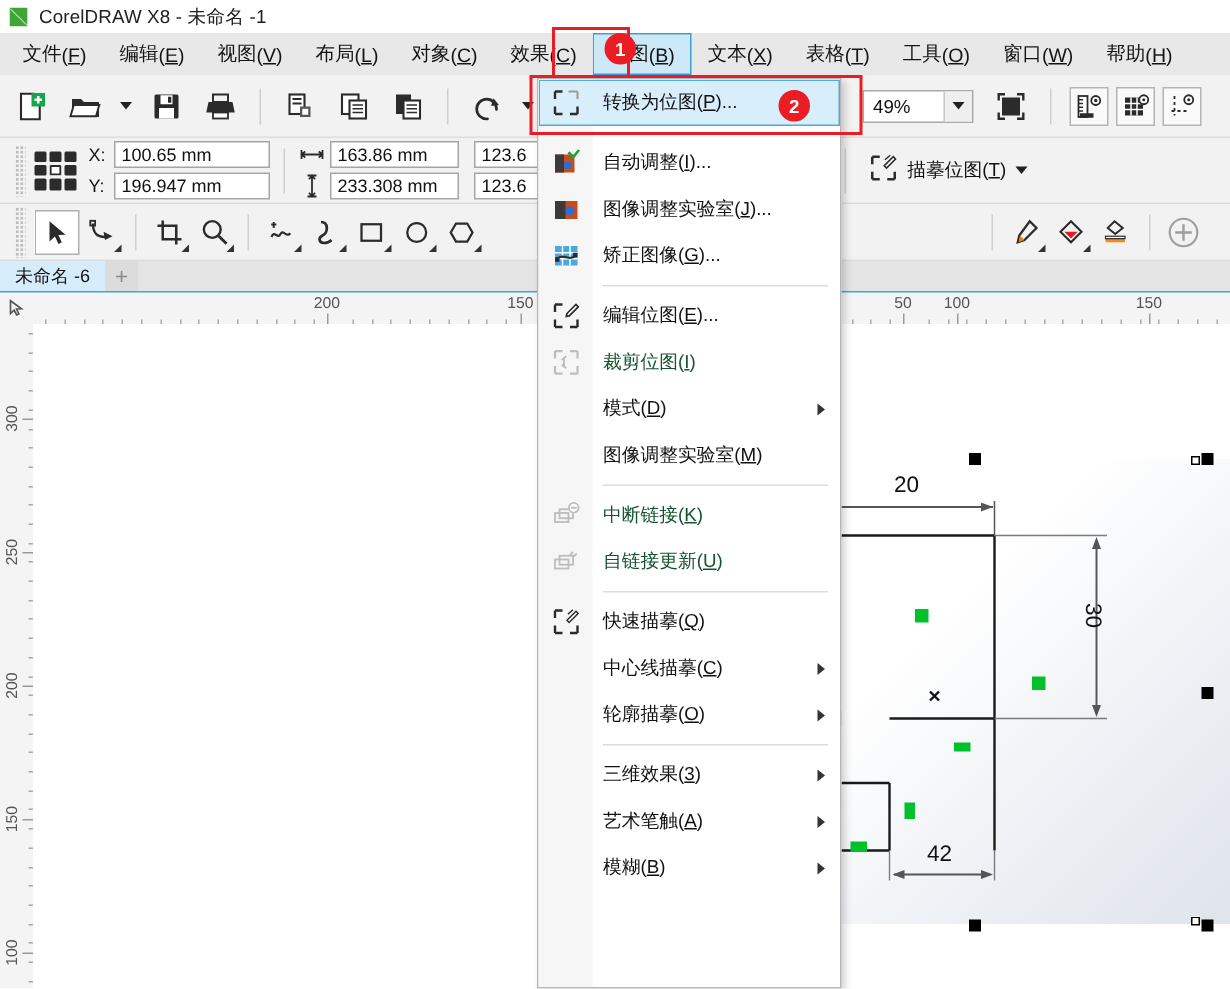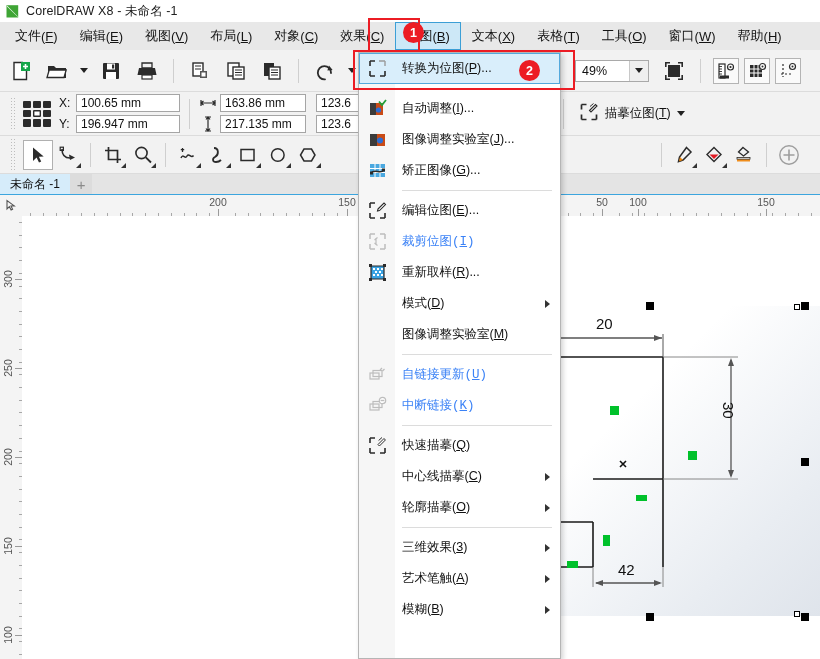--- a/index.html
+++ b/index.html
@@ -156,21 +156,21 @@
   .dropdown{
     position:absolute; left:358px; top:52px; width:203px; height:607px;
     background:#ffffff; border:1px solid #b5b5b5;
     box-shadow:2px 2px 5px rgba(0,0,0,.18);
   }
   .dd-gutter{ position:absolute; left:0; top:0; width:36px; height:100%; background:#f6f6f6; }
   .dd-item{
     position:relative; height:31px; display:flex; align-items:center;
     font-size:12.5px; color:#111; padding-left:43px; cursor:default;
   }
-  .dd-item.disabled{ color:#3b82f6;font-family:Liberation Mono, monospace; }
+  .dd-item.disabled{ color:#14532d; }
   .dd-item.hl{ background:#d9eefb; box-shadow: inset 0 0 0 1px #53a9dd; }
   .dd-ico{ position:absolute; left:7px; top:50%; transform:translateY(-50%);
            width:22px;height:22px; display:flex; align-items:center; justify-content:center; }
   .dd-arrow{ position:absolute; right:10px; top:50%; transform:translateY(-50%);
              width:0;height:0;border-top:4px solid transparent;border-bottom:4px solid transparent;
              border-left:5px solid #333; }
   .dd-sep{ height:1px; background:#dcdcdc; margin:4px 8px 4px 43px; }
   .dd-item .u{ text-decoration:underline; }
 
   
@@ -359,21 +359,21 @@
             </svg>
         </div>
         <div class="fbox w-size">163.86 mm</div>
       </div>
       <div class="frow">
         <div class="icon-hm">
           <svg width="10" height="16" viewBox="0 0 10 16">
               <path d="M5 1 v14 M2 1 h6 M2 15 h6 M3 3.5 L5 1 L7 3.5 M3 12.5 L5 15 L7 12.5" stroke="#2b2b2b" stroke-width="1.2" fill="none"></path>
             </svg>
         </div>
-        <div class="fbox w-size">217.135 mm</div>
+        <div class="fbox w-size">233.308 mm</div>
       </div>
     </div>
 
     <div style="width:10px"></div>
 
     <div class="fields2">
       <div class="frow">
         <div class="fbox w-pct">123.6</div>
         <div class="pct">%</div>
       </div>
@@ -510,21 +510,21 @@
     <div class="tool" style="margin-right:16px">
       <svg width="26" height="26" viewBox="0 0 26 26">
         <circle cx="13" cy="13" r="9.2" fill="none" stroke="#9e9e9e" stroke-width="1.4"></circle>
         <path d="M13 7.5 v11 M7.5 13 h11" stroke="#9e9e9e" stroke-width="1.6"></path>
       </svg>
     </div>
   </div>
 
   <div class="tabbar">
     <div class="doctab">
-      <span>未命名 -1</span>
+      <span>未命名 -6</span>
     </div>
     <div class="tabplus">+</div>
   </div>
 
   <div class="corner">
     <svg width="13" height="13" viewBox="0 0 13 13">
       <path d="M2 1.5 L2 10 L4.4 7.7 L6.1 11 L7.6 10.2 L6 7 L9.3 6.9 Z" fill="none" stroke="#555" stroke-width="1.1"></path>
     </svg>
   </div>
 
@@ -772,70 +772,56 @@
     <div class="dd-item disabled">
       <span class="dd-ico">
         <svg width="19" height="19" viewBox="0 0 19 19">
           <path d="M2 2 h5 M2 2 v5 M2 17 h5 M2 17 v-5 M17 17 h-5 M17 17 v-5 M12 2 h5 M17 2 v5" stroke="#bdbdbd" stroke-width="1.5" fill="none"></path>
           <path d="M8 6 v7 M6.5 8 L9.5 5.5 M6.5 11 L9.5 13.5" stroke="#bdbdbd" stroke-width="1.2" fill="none"></path>
         </svg>
       </span>
       <span><span>裁剪位图</span>(<span class="u">I</span>)</span>
     </div>
 
-    <div class="dd-item">
-      <span class="dd-ico">
-        <svg width="19" height="19" viewBox="0 0 19 19">
-          <rect x="3" y="3" width="13" height="13" fill="#3aa3e3"></rect>
-          <path d="M3 3 h13 v13 h-13 Z" fill="none" stroke="#2b2b2b" stroke-width="1.2"></path>
-          <path d="M5 5 h2 v2 h-2 Z M9 5 h2 v2 h-2 Z M13 5 h2 v2 h-2 Z M7 8 h2 v2 h-2 Z M11 8 h2 v2 h-2 Z M5 11 h2 v2 h-2 Z M9 11 h2 v2 h-2 Z M13 11 h2 v2 h-2 Z" fill="#fff"></path>
-          <rect x="1" y="1" width="3" height="3" fill="#2b2b2b"></rect>
-          <rect x="15" y="1" width="3" height="3" fill="#2b2b2b"></rect>
-          <rect x="1" y="15" width="3" height="3" fill="#2b2b2b"></rect>
-          <rect x="15" y="15" width="3" height="3" fill="#2b2b2b"></rect>
-        </svg>
-      </span>
-      <span><span>重新取样</span>(<span class="u">R</span>)<span>...</span></span>
-    </div>
 
     <div class="dd-item">
       <span><span>模式</span>(<span class="u">D</span>)</span>
       <span class="dd-arrow"></span>
     </div>
 
 
     <div class="dd-item">
       <span><span>图像调整实验室</span>(<span class="u">M</span>)</span>
     </div>
 
     <div class="dd-sep"></div>
-
-    <div class="dd-item disabled">
-      <span class="dd-ico">
-        <svg width="19" height="19" viewBox="0 0 19 19">
-          <rect x="2" y="8" width="9" height="6" fill="none" stroke="#bdbdbd" stroke-width="1.2"></rect>
-          <rect x="5" y="5.5" width="9" height="6" fill="none" stroke="#bdbdbd" stroke-width="1.2"></rect>
-          <path d="M12 5 l2 -2 M14.5 6 l2 -2" stroke="#bdbdbd" stroke-width="1.2"></path>
-        </svg>
-      </span>
-      <span><span>自链接更新</span>(<span class="u">U</span>)</span>
-    </div>
 
     <div class="dd-item disabled">
       <span class="dd-ico">
         <svg width="19" height="19" viewBox="0 0 19 19">
           <rect x="2" y="8" width="9" height="6" fill="none" stroke="#bdbdbd" stroke-width="1.2"></rect>
           <rect x="5" y="5.5" width="9" height="6" fill="none" stroke="#bdbdbd" stroke-width="1.2"></rect>
           <circle cx="14.5" cy="4.5" r="3.2" fill="#fff" stroke="#bdbdbd" stroke-width="1.2"></circle>
           <path d="M12.6 4.5 h3.8" stroke="#bdbdbd" stroke-width="1.4"></path>
         </svg>
       </span>
       <span><span>中断链接</span>(<span class="u">K</span>)</span>
     </div>
 
+    <div class="dd-item disabled">
+      <span class="dd-ico">
+        <svg width="19" height="19" viewBox="0 0 19 19">
+          <rect x="2" y="8" width="9" height="6" fill="none" stroke="#bdbdbd" stroke-width="1.2"></rect>
+          <rect x="5" y="5.5" width="9" height="6" fill="none" stroke="#bdbdbd" stroke-width="1.2"></rect>
+          <path d="M12 5 l2 -2 M14.5 6 l2 -2" stroke="#bdbdbd" stroke-width="1.2"></path>
+        </svg>
+      </span>
+      <span><span>自链接更新</span>(<span class="u">U</span>)</span>
+    </div>
+
     <div class="dd-sep"></div>
 
     <div class="dd-item">
       <span class="dd-ico">
         <svg width="19" height="19" viewBox="0 0 19 19">
           <path d="M2 2 h5 M2 2 v5 M2 17 h5 M2 17 v-5 M17 17 h-5 M17 17 v-5" stroke="#2b2b2b" stroke-width="1.6" fill="none"></path>
           <path d="M10 8.5 L16 2.5 L17.4 4 L11.4 10 Z" fill="#fff" stroke="#2b2b2b" stroke-width="1"></path>
           <path d="M10.6 4.5 L14 1.5" stroke="#2b2b2b" stroke-width="1"></path>
         </svg>
       </span>

